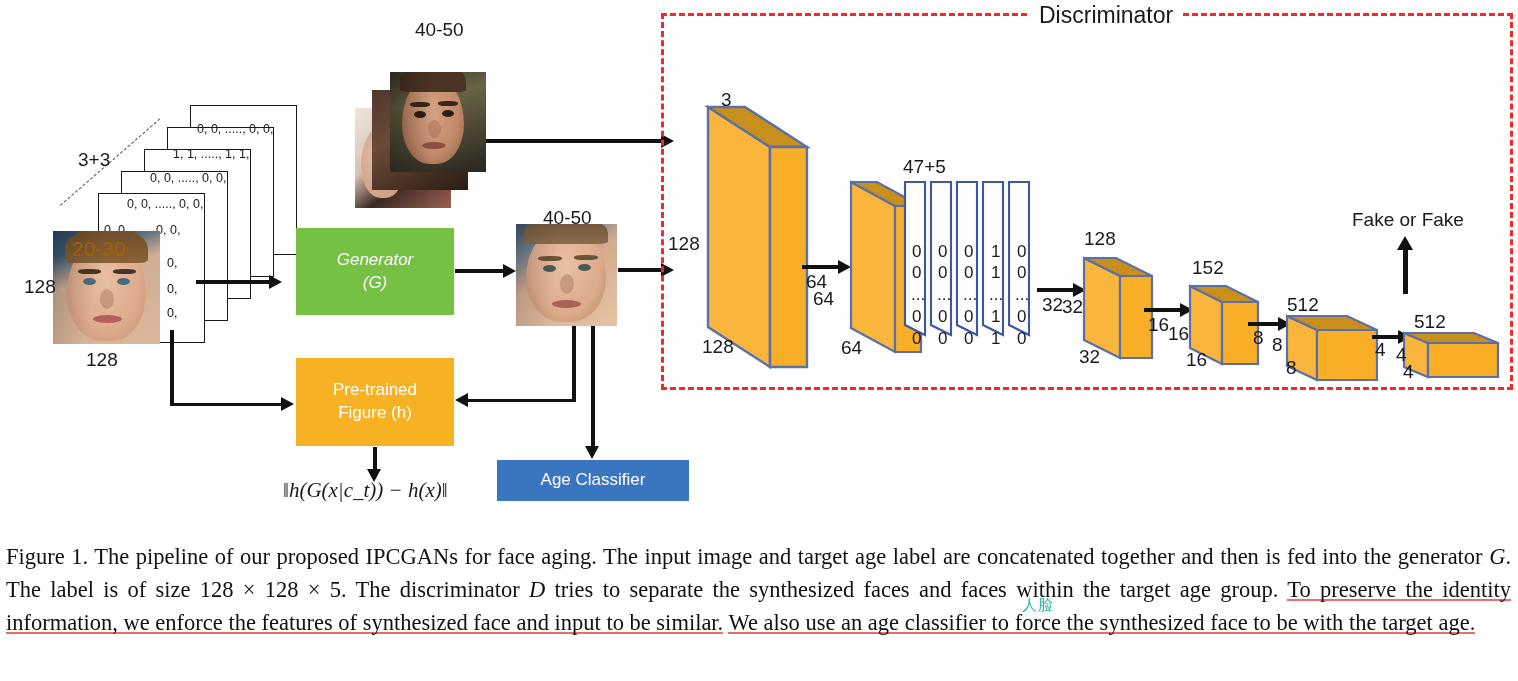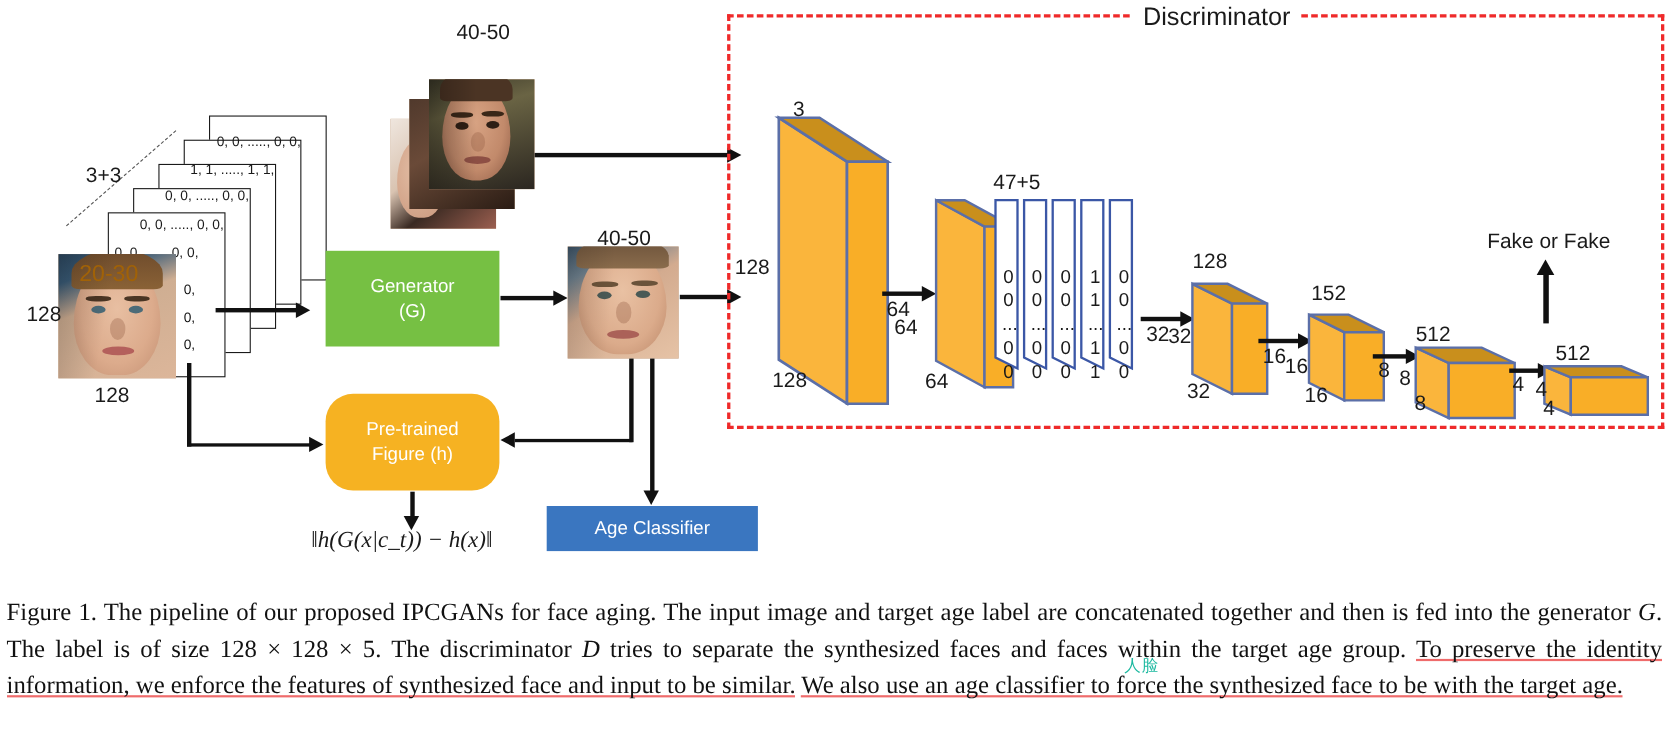--- a/index.html
+++ b/index.html
@@ -146,26 +146,26 @@
 <div class="arr" style="left:486px;top:139px;width:177px;height:3.5px;"></div>
 <div class="arrhead ah-r" style="left:661px;top:134px;"></div>
 
 <div class="arr" style="left:196px;top:280px;width:75px;height:3.5px;"></div>
 <div class="arrhead ah-r" style="left:269px;top:275px;"></div>
 
 <div class="arr" style="left:170px;top:330px;width:3.5px;height:76px;"></div>
 <div class="arr" style="left:170px;top:402.5px;width:113px;height:3.5px;"></div>
 <div class="arrhead ah-r" style="left:281px;top:397px;"></div>
 
-<div class="pbox" style="left:296px;top:228px;width:158px;height:87px;background:#76c043;">
+<div class="pbox" style="left:296px;top:228px;width:158px;height:87px;background:#76c043;font-style:italic;">
   <span>Generator</span>
   <span>(G)</span>
 </div>
 
-<div class="pbox" style="left:296px;top:358px;width:158px;height:88px;background:#f6b222;border-radius:25px;">
+<div class="pbox" style="left:296px;top:358px;width:158px;height:88px;background:#f6b222;">
   <span>Pre-trained</span>
   <span>Figure (h)</span>
 </div>
 
 <div class="pbox" style="left:497px;top:460px;width:192px;height:41px;background:#3a76c0;">
   <span>Age Classifier</span>
 </div>
 
 <div class="arr" style="left:455px;top:269px;width:50px;height:3.5px;"></div>
 <div class="arrhead ah-r" style="left:503px;top:264px;"></div>

